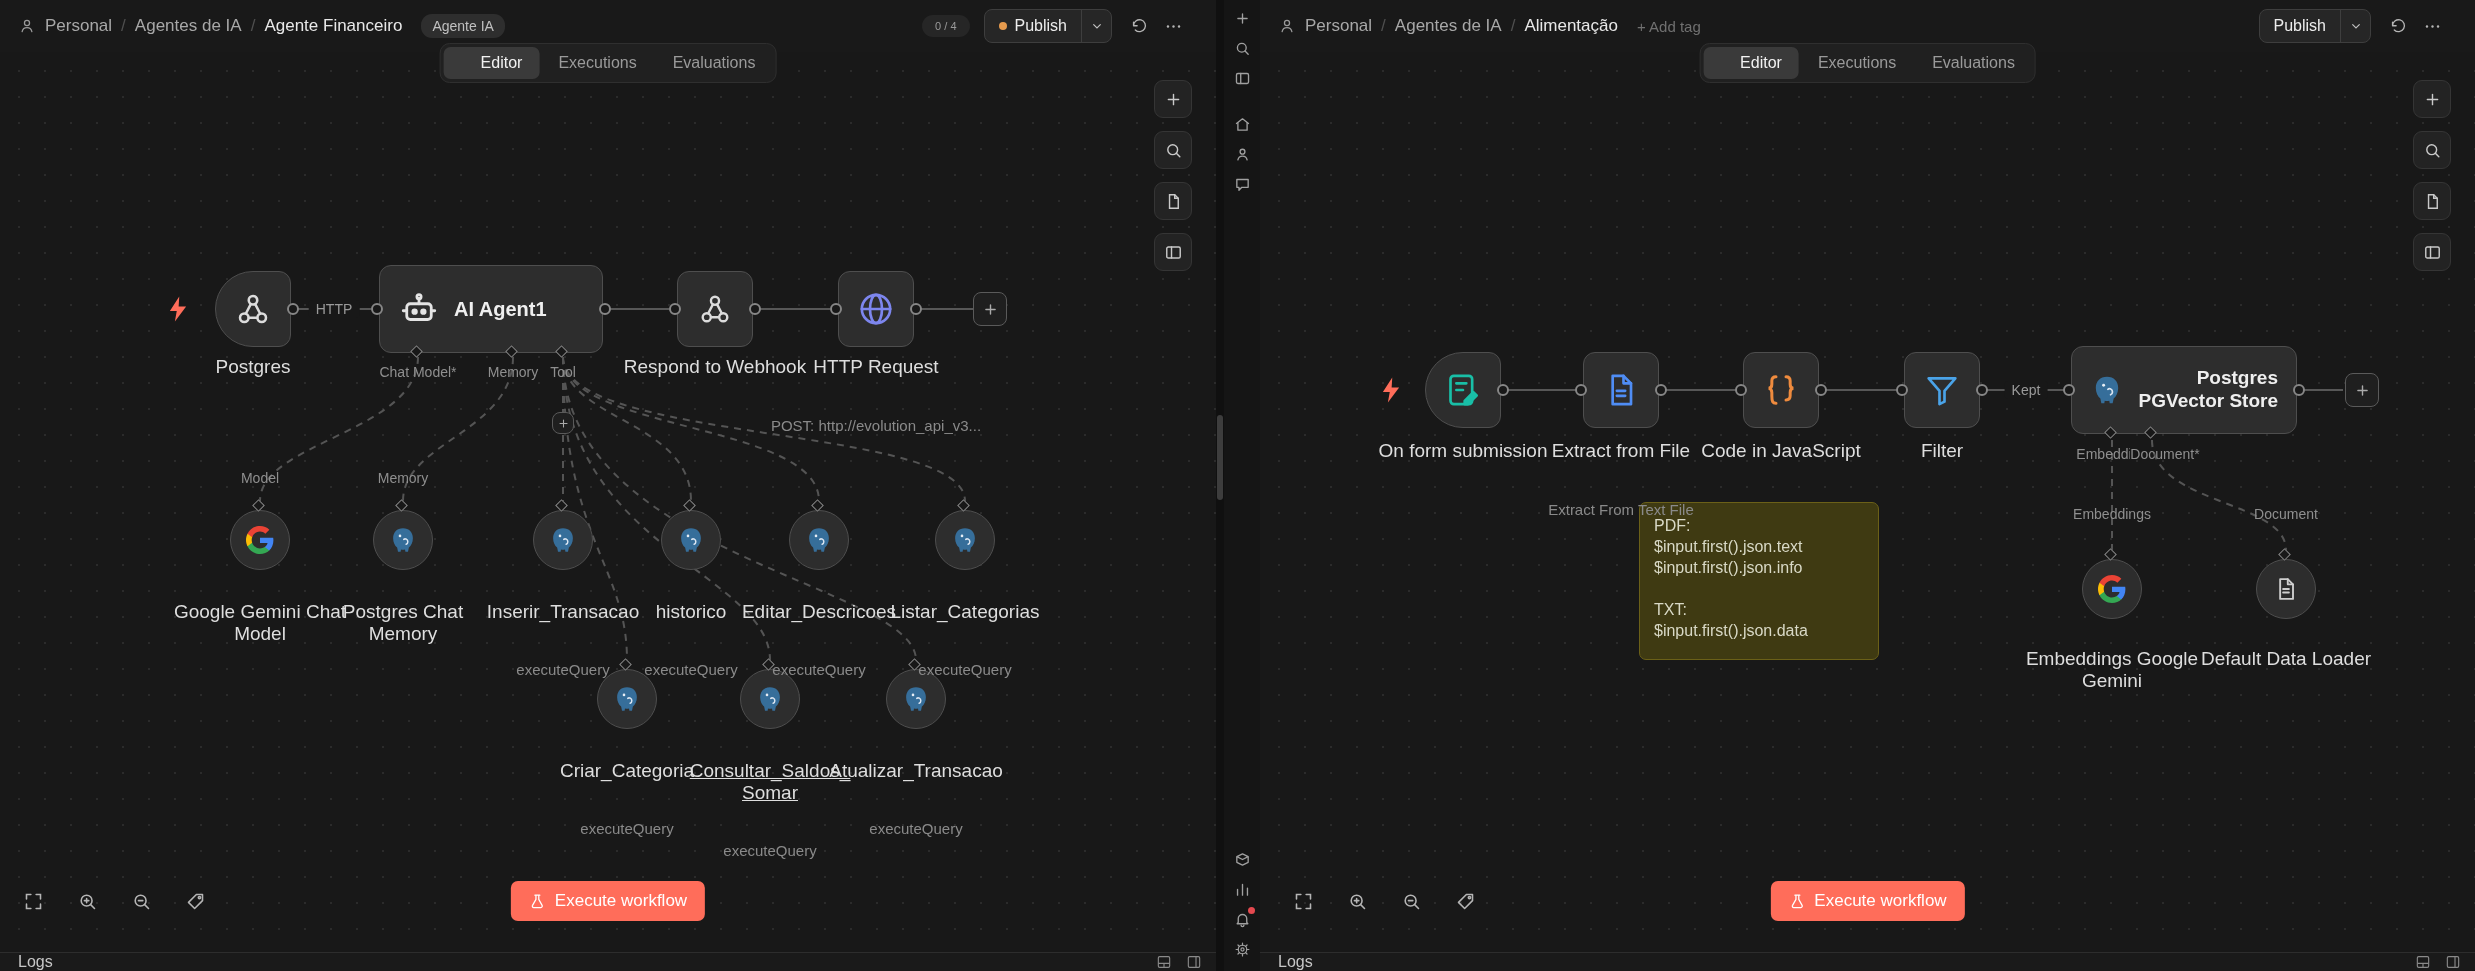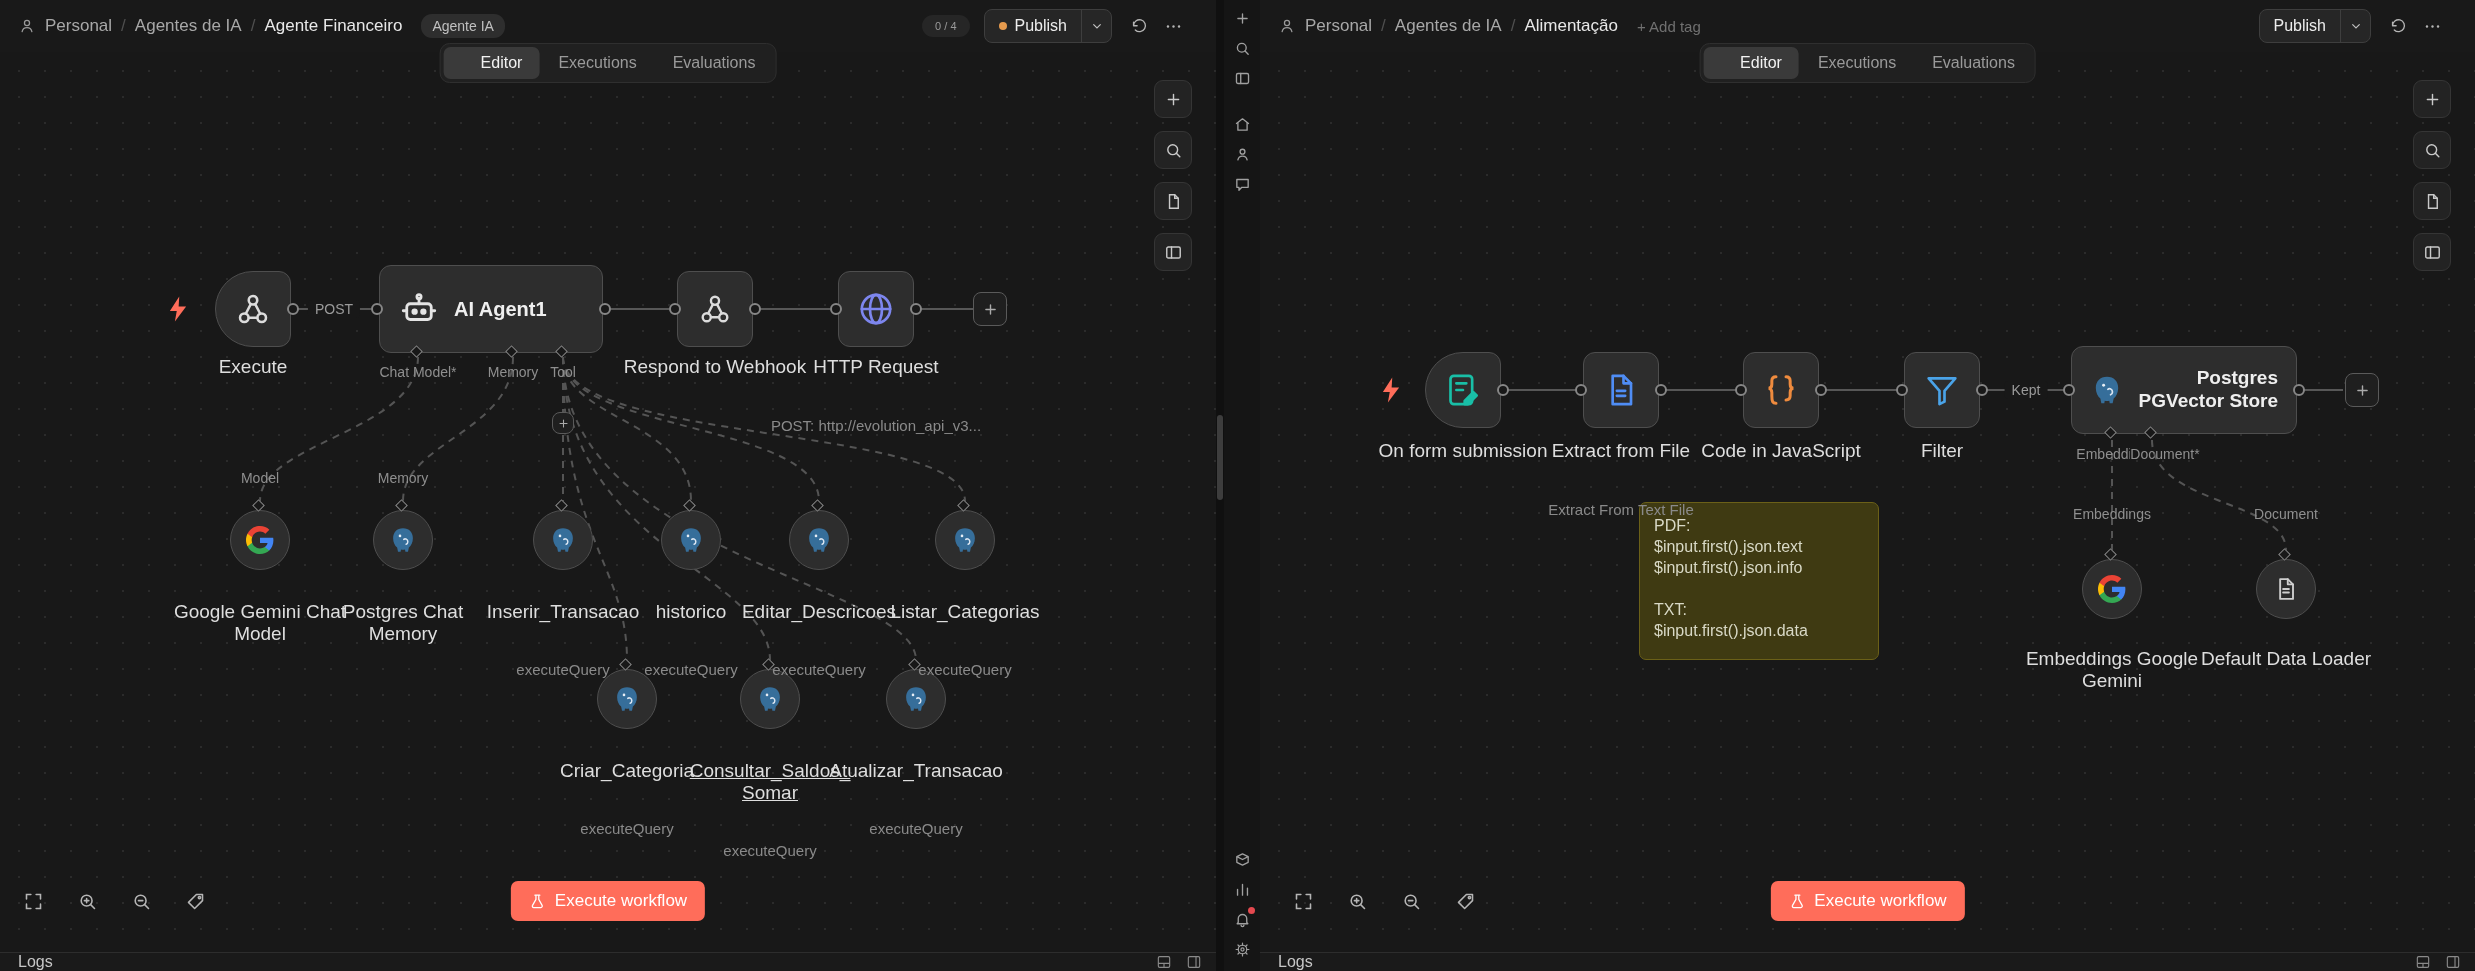--- a/index.html
+++ b/index.html
@@ -202,21 +202,21 @@
   </div>
 
   <svg style="position:absolute;left:163px;top:294px;z-index:12" width="30" height="30" viewBox="0 0 24 24">
       <polygon points="13,2 5.5,13.5 11,13.5 9.5,22 18.5,10 12.5,10" fill="#ff6d5a"></polygon>
     </svg>
   <div class="node sq trigger" style="left:215px;top:271px">
     <svg width="38" height="38" viewBox="0 0 24 24" stroke="#dcdcdc" fill="none" stroke-width="1.6" stroke-linecap="round">
         <use href="#wh-ic"></use>
       </svg>
   </div>
-  <div class="nlabel" style="left:253px;top:356px;width:200px">Execute</div>
+  <div class="nlabel" style="left:253px;top:356px;width:200px">Postgres</div>
 
   <div class="node wide" style="left:379px;top:265px;width:224px">
     <svg width="42" height="42" viewBox="0 0 24 24" stroke="#e4e4e4" fill="none" stroke-width="1.6" stroke-linecap="round">
       <rect x="5" y="9" width="14" height="9" rx="2"></rect>
         <circle cx="9.5" cy="13.5" r="1" fill="#e4e4e4"></circle>
         <circle cx="14.5" cy="13.5" r="1" fill="#e4e4e4"></circle>
         <path d="M12 9V6"></path>
         <circle cx="12" cy="5" r="1.2"></circle>
         <path d="M5 13H3M19 13h2"></path>
     </svg>
@@ -247,21 +247,21 @@
   </div>
   <div class="nlabel" style="left:876px;top:356px;width:200px">HTTP Request</div>
   <div class="nsub" style="left:876px;top:381px">POST: http://evolution_api_v3...</div>
 
   <div class="plusbtn" style="left:973px;top:292px;width:34px;height:34px">
       <svg width="17" height="17" viewBox="0 0 24 24" stroke="#aaa" fill="none" stroke-width="2" stroke-linecap="round">
         <use href="#plus-ic"></use>
       </svg>
     </div>
 
-  <div class="connlbl" style="left:334px;top:309px">POST</div>
+  <div class="connlbl" style="left:334px;top:309px">HTTP</div>
 
   <div class="ring" style="left:287px;top:303px"></div>
   <div class="ring" style="left:371px;top:303px"></div>
   <div class="ring" style="left:599px;top:303px"></div>
   <div class="ring" style="left:669px;top:303px"></div>
   <div class="ring" style="left:749px;top:303px"></div>
   <div class="ring" style="left:830px;top:303px"></div>
   <div class="ring" style="left:910px;top:303px"></div>
 
   <div class="diamond" style="left:412px;top:347px"></div>

